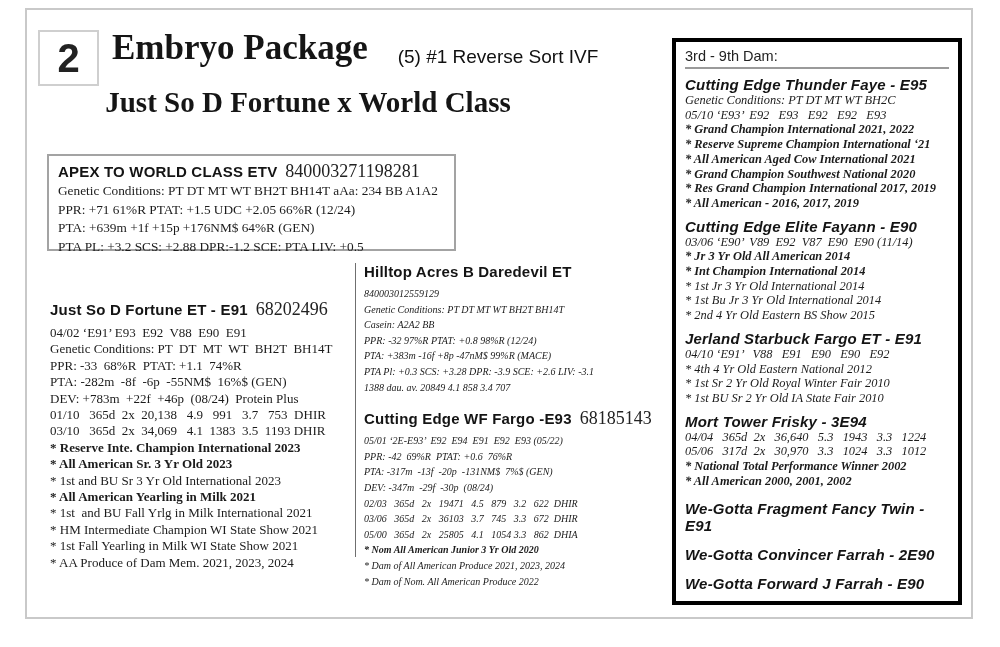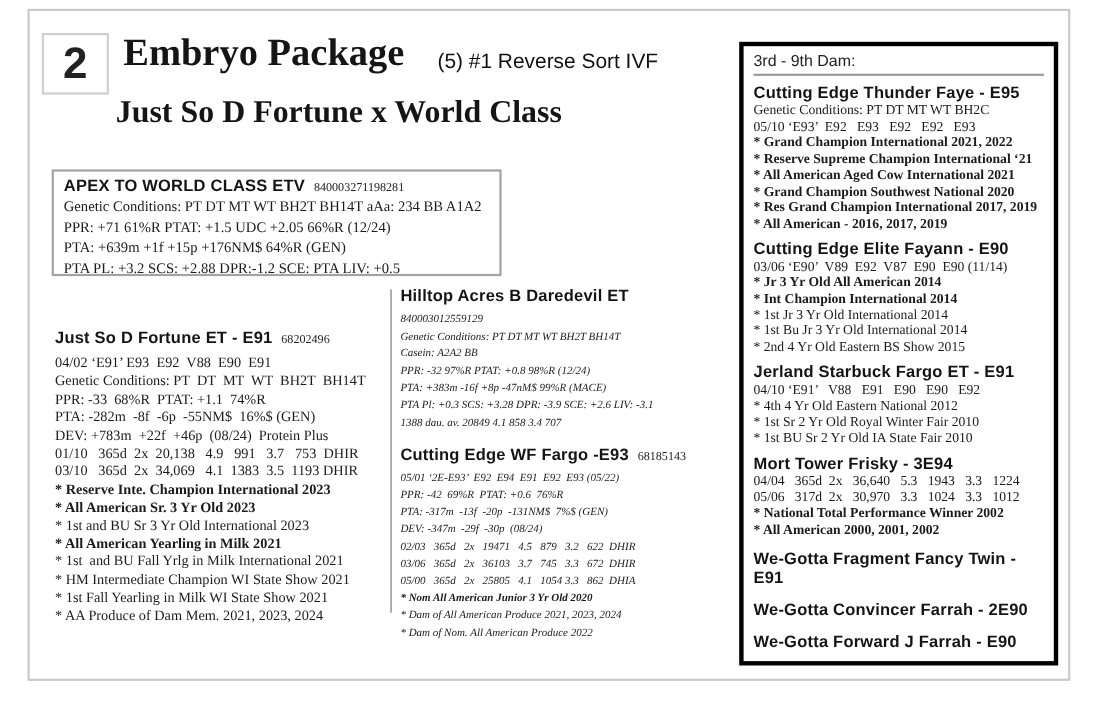--- a/index.html
+++ b/index.html
@@ -16,21 +16,21 @@
   .main-title{font-family:"Liberation Serif",serif;font-weight:bold;font-size:35px;color:#151515;}
   .title-suffix{font-family:"Liberation Sans",sans-serif;font-size:19px;color:#111;margin-left:30px;}
   .mating{position:absolute;left:58px;top:86px;width:500px;text-align:center;
         font-family:"Liberation Serif",serif;font-weight:bold;font-size:29px;color:#151515;white-space:nowrap;}
 
   
   .sire-box{position:absolute;left:47px;top:154px;width:409px;height:97px;border:2px solid #a3a3a3;
         box-sizing:border-box;padding:5px 9px;}
   .sec-head{white-space:nowrap;}
   .h-sans{font-family:"Liberation Sans",sans-serif;font-weight:bold;font-size:15px;color:#141414;letter-spacing:.2px;}
-  .reg{font-family:"Liberation Serif",serif;font-size:11px;color:#222;margin-left:8px;font-weight:normal;}
+  .reg{font-family:"Liberation Serif",serif;font-size:18px;color:#222;margin-left:8px;font-weight:normal;}
   .sire-box .line{font-size:13.3px;line-height:18.6px;white-space:pre-wrap;}
 
   
   .line{white-space:pre-wrap;}
   .b{font-weight:bold;}
 
   
   .dam-col{position:absolute;left:50px;top:299px;width:312px;}
   .dam-col .sec-head{margin-bottom:5px;}
   .dam-col .line{font-size:13px;line-height:16.4px;}
@@ -40,21 +40,21 @@
   .mid-col{position:absolute;left:364px;top:261px;width:302px;}
   .mid-col .ped-sec{margin-bottom:13px;}
   .mid-col .sec-head{margin-bottom:4px;}
   .mid-col .line{font-size:10px;line-height:15.6px;font-style:italic;}
 
   
   .sidebar{position:absolute;left:672px;top:38px;width:290px;height:567px;border:4px solid #000000;
         box-sizing:border-box;padding:6px 9px 0 9px;overflow:hidden;}
   .side-heading{font-family:"Liberation Sans",sans-serif;font-size:14.5px;color:#222;
         border-bottom:2px solid #9a9a9a;padding-bottom:3px;margin-bottom:5px;}
-  .side-sec{margin-top:7px;}
+  .side-sec{margin-top:7px;font-style:italic;}
   .side-sec.gap{margin-top:12px;}
   .sidebar .h-sans{font-size:15px;}
   .sidebar .line{font-size:12.4px;line-height:14.7px;}
 </style>
 </head>
 <body>
 
 <div class="page">
   <div class="page-border"></div>
 

